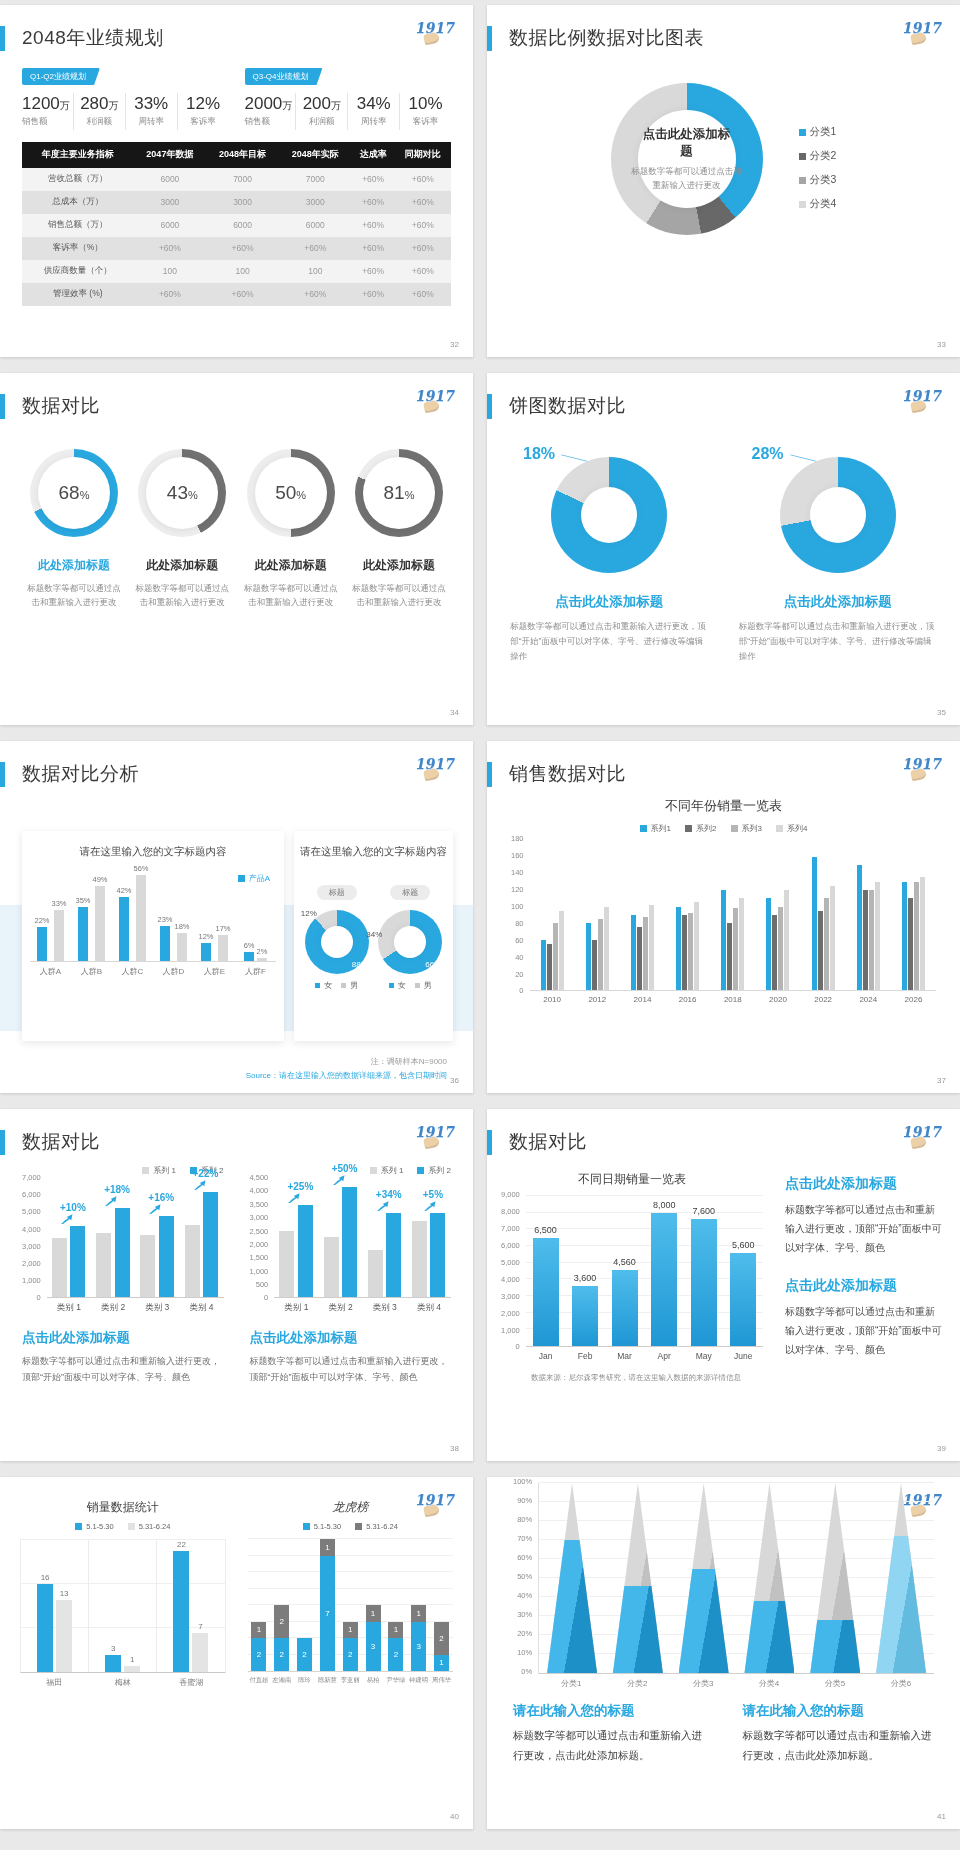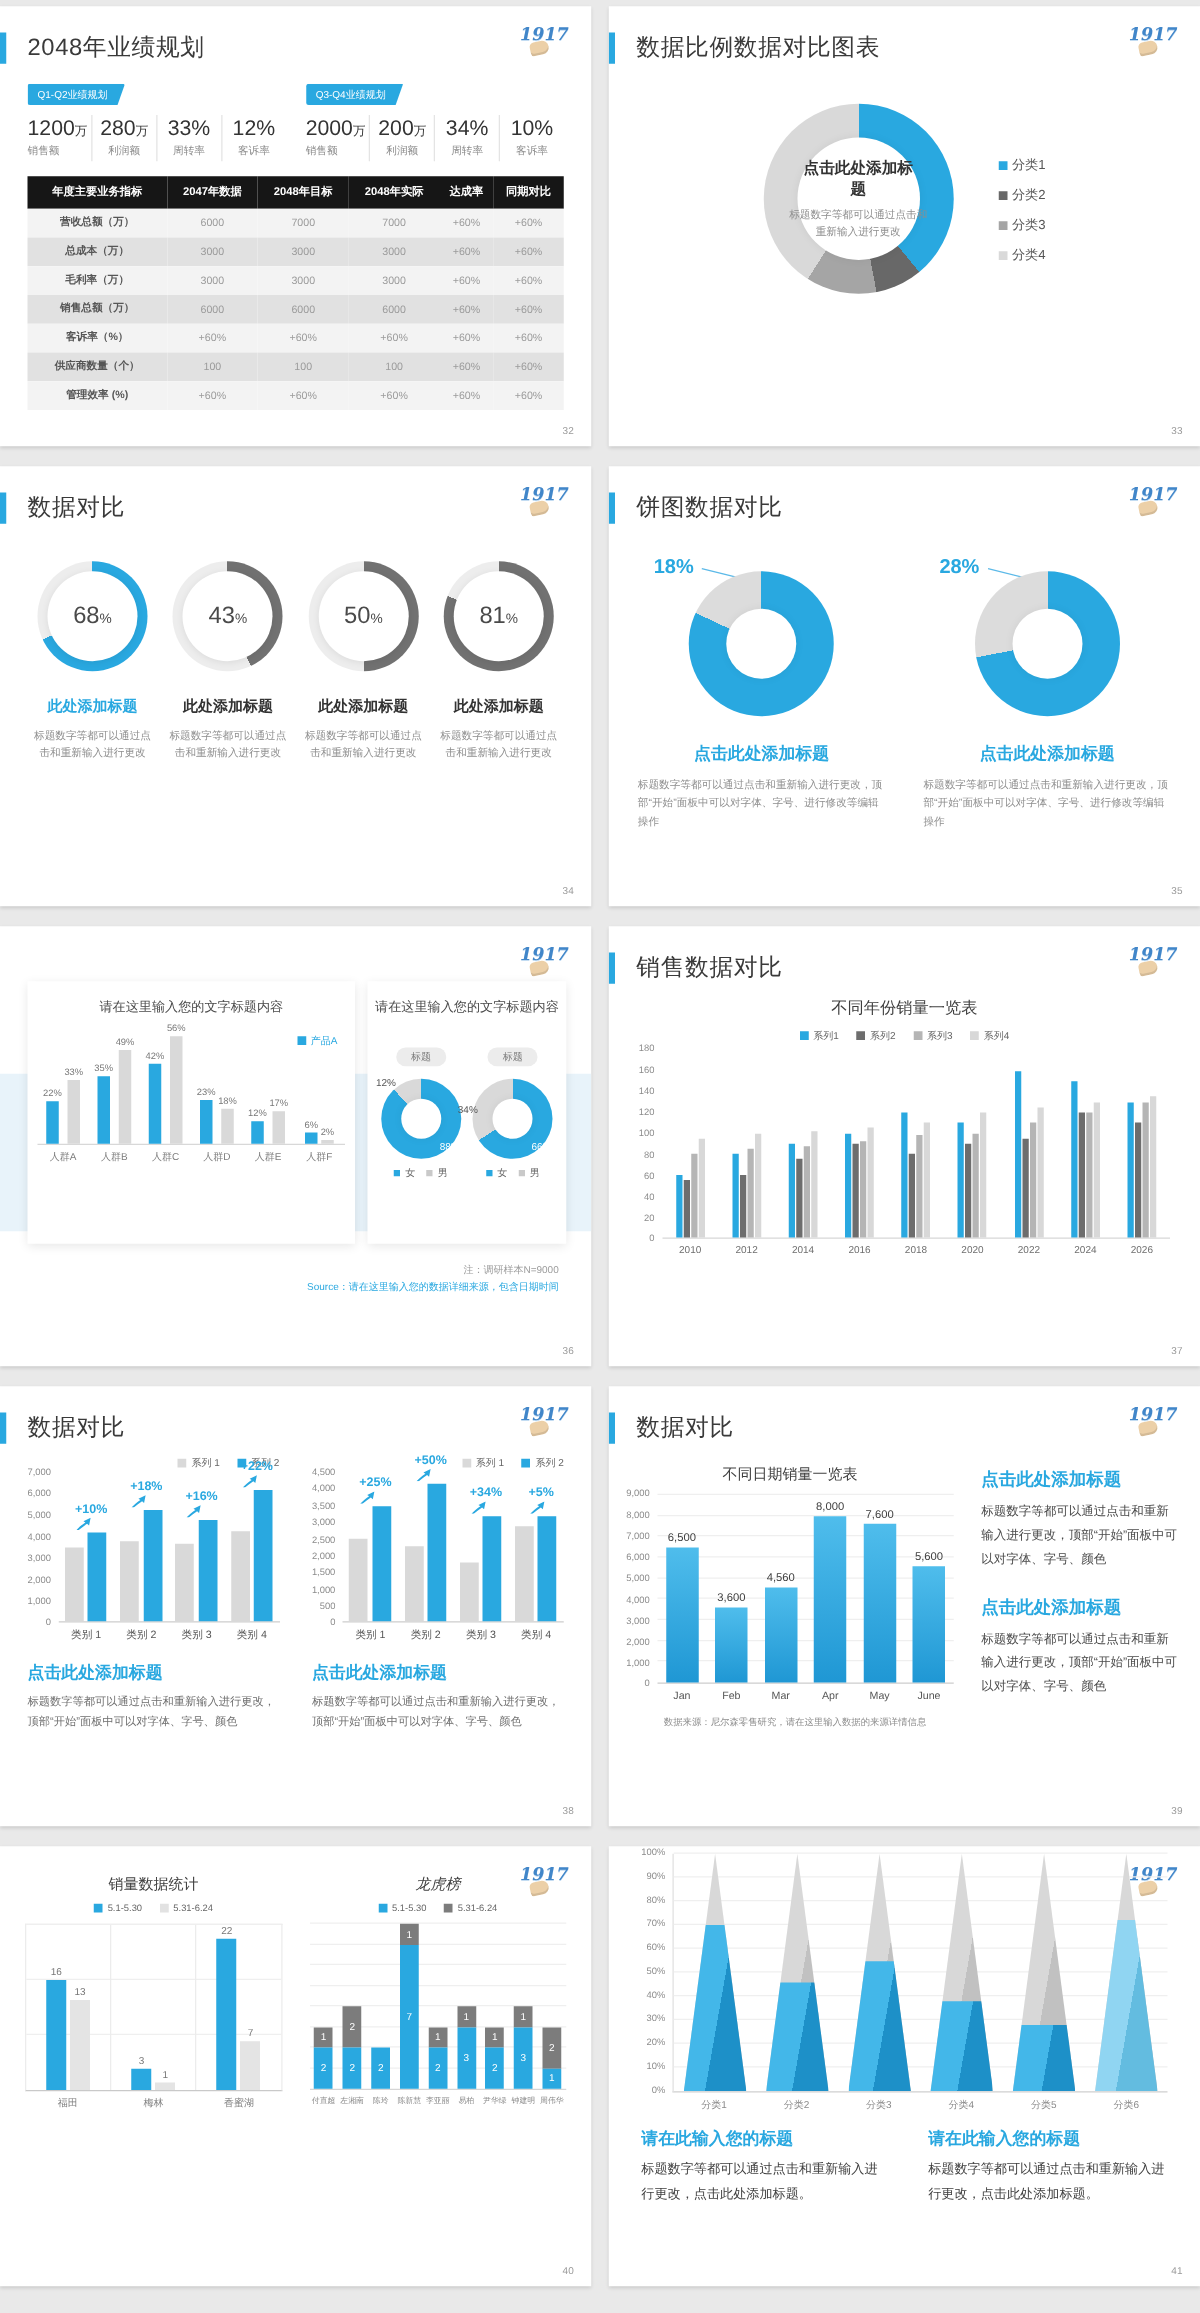--- a/index.html
+++ b/index.html
@@ -22,21 +22,21 @@
   .metrics{display:flex;margin-top:8px;}
   .metric{flex:1;text-align:center;border-left:1px solid #e4e4e4;padding:1px 0 2px;}
   .metric:first-child{border-left:none;text-align:left;}
   .mval{font-size:17px;color:#333;font-weight:500;line-height:1.15;}
   .mval i{font-style:normal;font-size:10px;}
   .mlabel{display:block;font-size:8.5px;color:#8a8a8a;margin-top:2px;}
   .ktable{width:100%;border-collapse:collapse;margin-top:4px;}
   .ktable th{background:#161616;color:#fff;font-size:9px;font-weight:bold;height:24px;text-align:center;}
   .ktable th:first-child{width:26%;}
   .ktable td{font-size:8.5px;color:#9b9b9b;text-align:center;height:21px;}
-  .ktable td:first-child{color:#565656;font-weight:bold;}
+  .ktable td:first-child{color:#565656;}
   .ktable tbody tr:nth-child(odd) td{background:#f3f3f3;}
   .ktable tbody tr:nth-child(even) td{background:#e1e1e1;}
 
   
   #b33{display:flex;justify-content:center;align-items:flex-start;gap:36px;padding-top:32px;}
   #dw33{position:relative;width:152px;height:152px;flex:none;}
   .donut{border-radius:50%;position:relative;}
   .hole{position:absolute;left:50%;top:50%;transform:translate(-50%,-50%);background:#fff;border-radius:50%;box-shadow:0 0 8px rgba(0,0,0,.06);}
   .dcenter{position:absolute;inset:28px;display:flex;flex-direction:column;align-items:center;justify-content:center;text-align:center;z-index:2;}
   .dcenter b{font-size:12.5px;color:#333;margin-bottom:5px;}
@@ -241,28 +241,20 @@
               </tr>
               <tr>
                 <td>总成本（万）</td>
                 <td>3000</td>
                 <td>3000</td>
                 <td>3000</td>
                 <td>+60%</td>
                 <td>+60%</td>
               </tr>
               <tr>
-                <td>毛利率（万）</td>
-                <td>3000</td>
-                <td>3000</td>
-                <td>3000</td>
-                <td>+60%</td>
-                <td>+60%</td>
-              </tr>
-              <tr>
                 <td>销售总额（万）</td>
                 <td>6000</td>
                 <td>6000</td>
                 <td>6000</td>
                 <td>+60%</td>
                 <td>+60%</td>
               </tr>
               <tr>
                 <td>客诉率（%）</td>
                 <td>+60%</td>
@@ -399,20 +391,24 @@
               <div class="hole" style="width: 56px; height: 56px;"></div>
             </div></div><h4 class="ptitle">点击此处添加标题</h4><p class="pdesc">标题数字等都可以通过点击和重新输入进行更改，顶部“开始”面板中可以对字体、字号、进行修改等编辑操作</p></div>
         <div class="phalf"><span class="plabel">28%</span><i class="callout"></i><div class="pdw"><div class="donut" style="width: 116px; height: 116px; background: conic-gradient(rgb(41, 168, 224) 0deg, rgb(41, 168, 224) 259.2deg, rgb(220, 220, 220) 259.2deg, rgb(220, 220, 220) 360deg);">
               <div class="hole" style="width: 56px; height: 56px;"></div>
             </div></div><h4 class="ptitle">点击此处添加标题</h4><p class="pdesc">标题数字等都可以通过点击和重新输入进行更改，顶部“开始”面板中可以对字体、字号、进行修改等编辑操作</p></div>
       </div>
     <span class="pagenum">35</span>
   </section>
 
   <section class="slide">
+    <header class="shead">
+      <span class="accent"></span>
+      <h2 class="stitle">数据对比分析</h2>
+    </header>
     <span class="logo">
         <i></i>
         <b>1917</b>
       </span>
     <div id="b36">
       <div class="band36"></div>
       <div class="cards36">
         <div class="card c1">
           <h3 class="ctitle">请在这里输入您的文字标题内容</h3>
           <div id="c36wrap">

